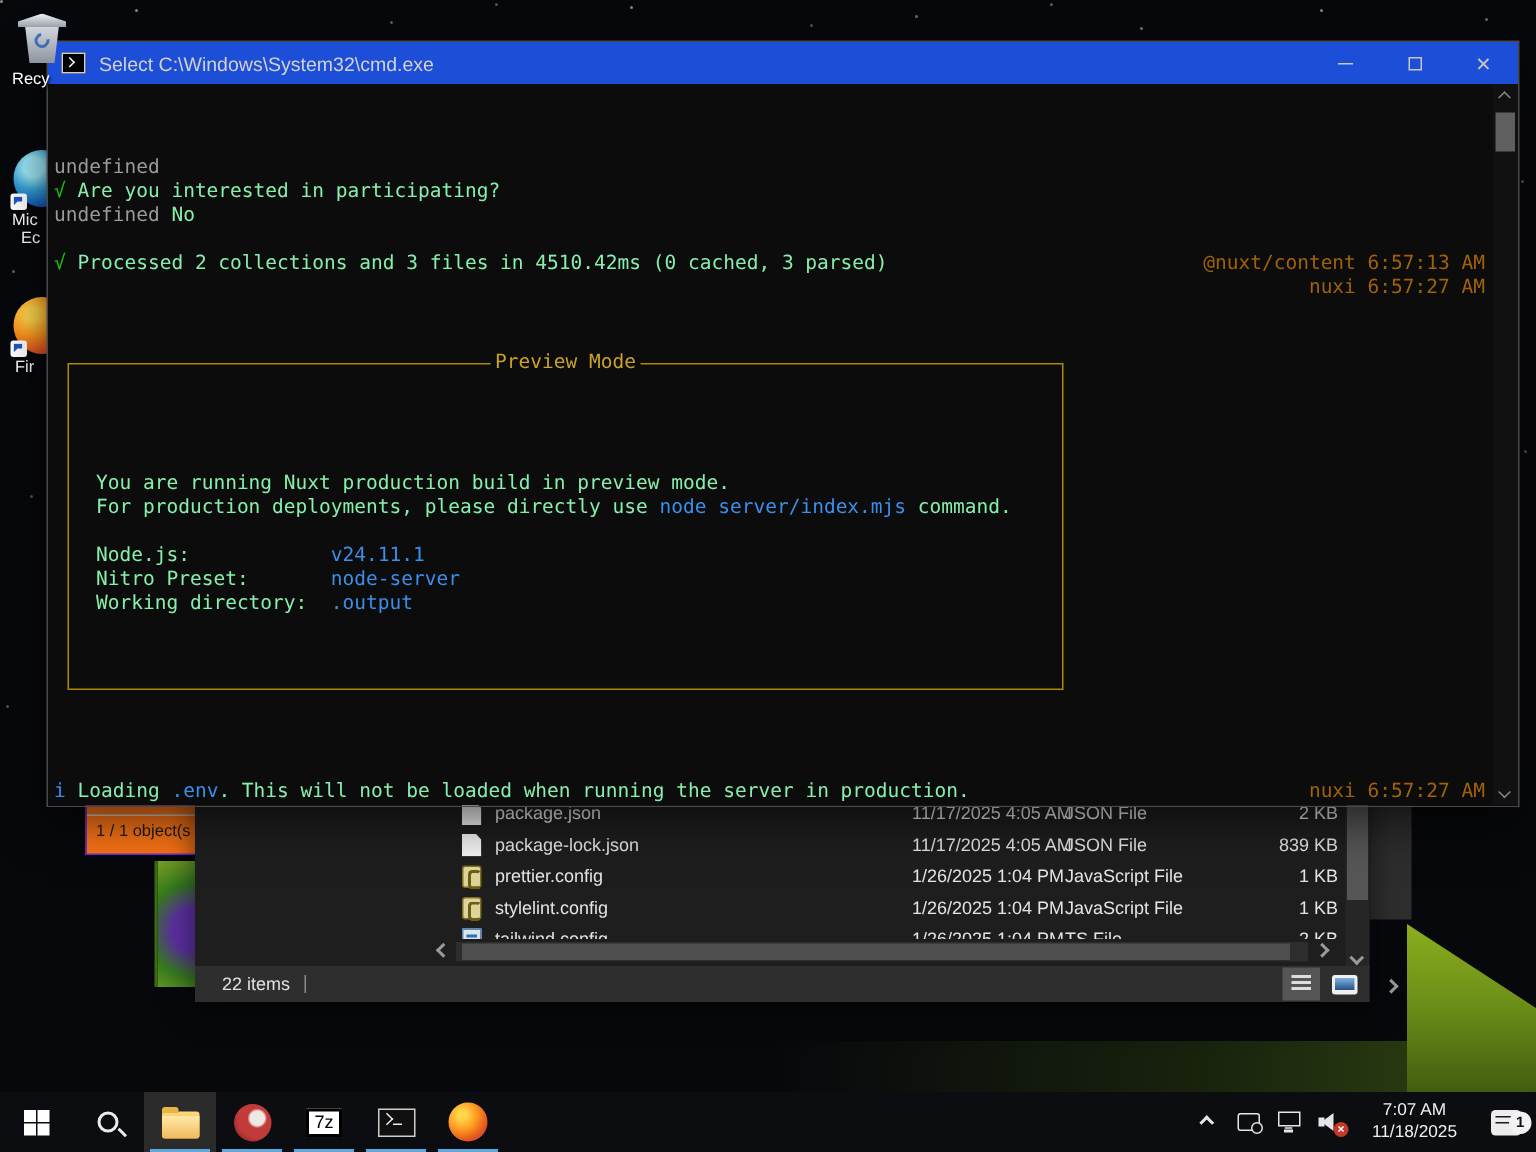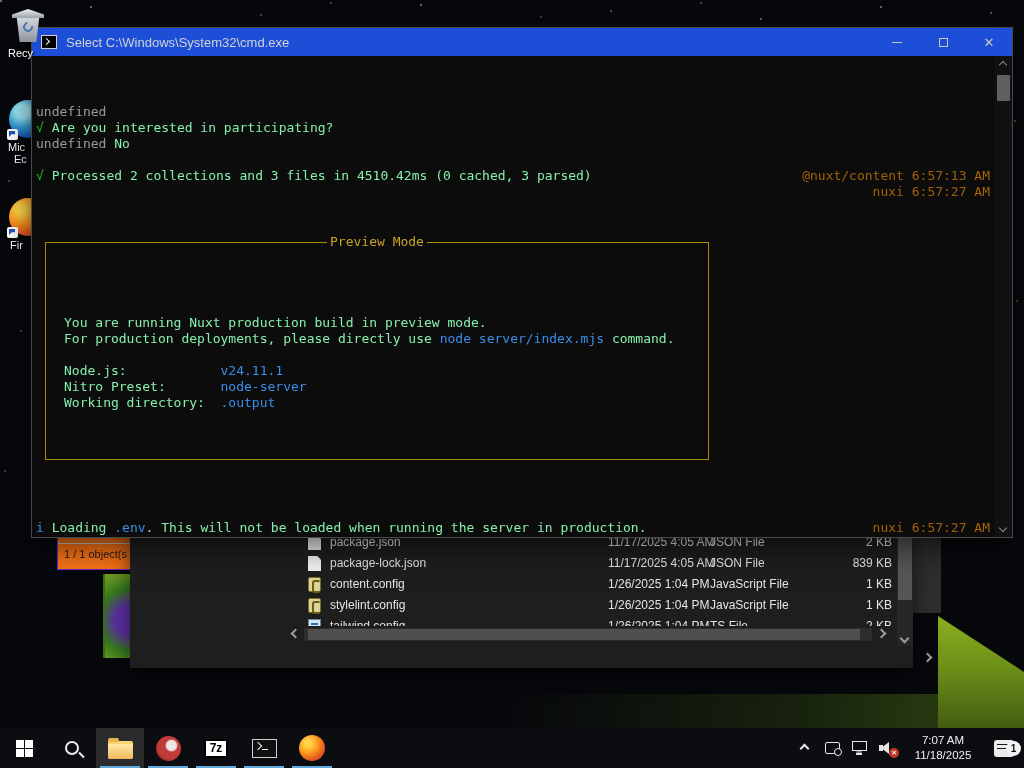--- a/index.html
+++ b/index.html
@@ -134,21 +134,21 @@
   .search-glyph:after { content:""; position:absolute; left:11px; top:11px; width:7px; height:2px; background:#ececec;
     transform:rotate(45deg); }
   .folder-glyph { width:25px; height:18px; position:relative; background:linear-gradient(180deg,#ffd97a,#e8a33d);
     border-radius:2px; margin-top:3px; }
   .folder-glyph:before { content:""; position:absolute; left:0; top:-3px; width:11px; height:4px;
     background:#e8b54c; border-radius:2px 2px 0 0; }
   .folder-glyph:after { content:""; position:absolute; left:0; top:3px; right:0; bottom:0;
     background:linear-gradient(180deg,#ffe9a8,#f0b95a); border-radius:0 0 2px 2px; }
   .redapp-glyph { width:25px; height:25px; border-radius:50%;
     background:radial-gradient(circle at 62% 38%, #efe9e4 0 22%, #c23b3b 30% 58%, #7c1a1a 100%); }
-  .sevenzip-glyph { width:24px; height:19px; background:#fff; border:2px solid #000; color:#000; font-weight:bold;
+  .sevenzip-glyph { width:24px; height:19px; background:#fff; border:2px solid #000; color:#000; font-weight:normal;
     font-size:12px; display:flex; align-items:center; justify-content:center; font-family:"Liberation Sans",sans-serif; }
   .cmdapp-glyph { width:25px; height:19px; background:#101010; border:1.5px solid #cfcfcf; position:relative; }
   .cmdapp-glyph:before { content:""; position:absolute; left:2px; top:3px; width:5px; height:5px;
     border-right:1.6px solid #eee; border-bottom:1.6px solid #eee; transform:rotate(-45deg); }
   .cmdapp-glyph:after { content:""; position:absolute; left:9px; top:9px; width:6px; height:1.6px; background:#eee; }
   .ffapp-glyph { width:26px; height:26px; border-radius:50%;
     background:radial-gradient(circle at 35% 32%, #ffd54a 0 12%, #ff9a1f 40%, #e2541f 70%, #a93d8d 100%); }
 
   .tray { position:absolute; right:0; top:728px; height:40px; display:flex; align-items:center; z-index:41; }
   .tray-item { position:relative; display:flex; align-items:center; justify-content:center; height:40px; }
@@ -223,21 +223,21 @@
         </div>
         <div class="f-row">
           <span class="f-icon fi-json"></span>
           <span class="f-name">package-lock.json</span>
           <span class="f-date">11/17/2025 4:05 AM</span>
           <span class="f-type">JSON File</span>
           <span class="f-size">839 KB</span>
         </div>
         <div class="f-row">
           <span class="f-icon fi-js"></span>
-          <span class="f-name">content.config</span>
+          <span class="f-name">prettier.config</span>
           <span class="f-date">1/26/2025 1:04 PM</span>
           <span class="f-type">JavaScript File</span>
           <span class="f-size">1 KB</span>
         </div>
         <div class="f-row">
           <span class="f-icon fi-js"></span>
           <span class="f-name">stylelint.config</span>
           <span class="f-date">1/26/2025 1:04 PM</span>
           <span class="f-type">JavaScript File</span>
           <span class="f-size">1 KB</span>
@@ -253,20 +253,32 @@
     <div class="vscroll">
       <div class="thumb"></div>
       <span class="chev chev-down" style="position:absolute; left:4px; bottom:4px;"></span>
     </div>
     <div class="hscroll">
       <span class="chev chev-left" style="position:absolute; left:162px; top:4px;"></span>
       <div class="track">
           <div class="hthumb"></div>
         </div>
       <span class="chev chev-right" style="position:absolute; left:748px; top:4px;"></span>
+    </div>
+    <div class="statusbar1">
+      <span class="txt">22 items</span>
+      <span class="vsep"></span>
+      <div class="view-icons">
+        <div class="vbtn sel">
+            <span class="ic-details"></span>
+          </div>
+        <div class="vbtn">
+            <span class="ic-thumb"></span>
+          </div>
+      </div>
     </div>
   </div>
 
   <div class="cmd">
     <div class="titlebar">
       <div class="cmd-ico"></div>
       <div class="title-text">Select C:\Windows\System32\cmd.exe</div>
       <div class="caption-btns">
         <div class="cap cap-min">
             <i></i>

